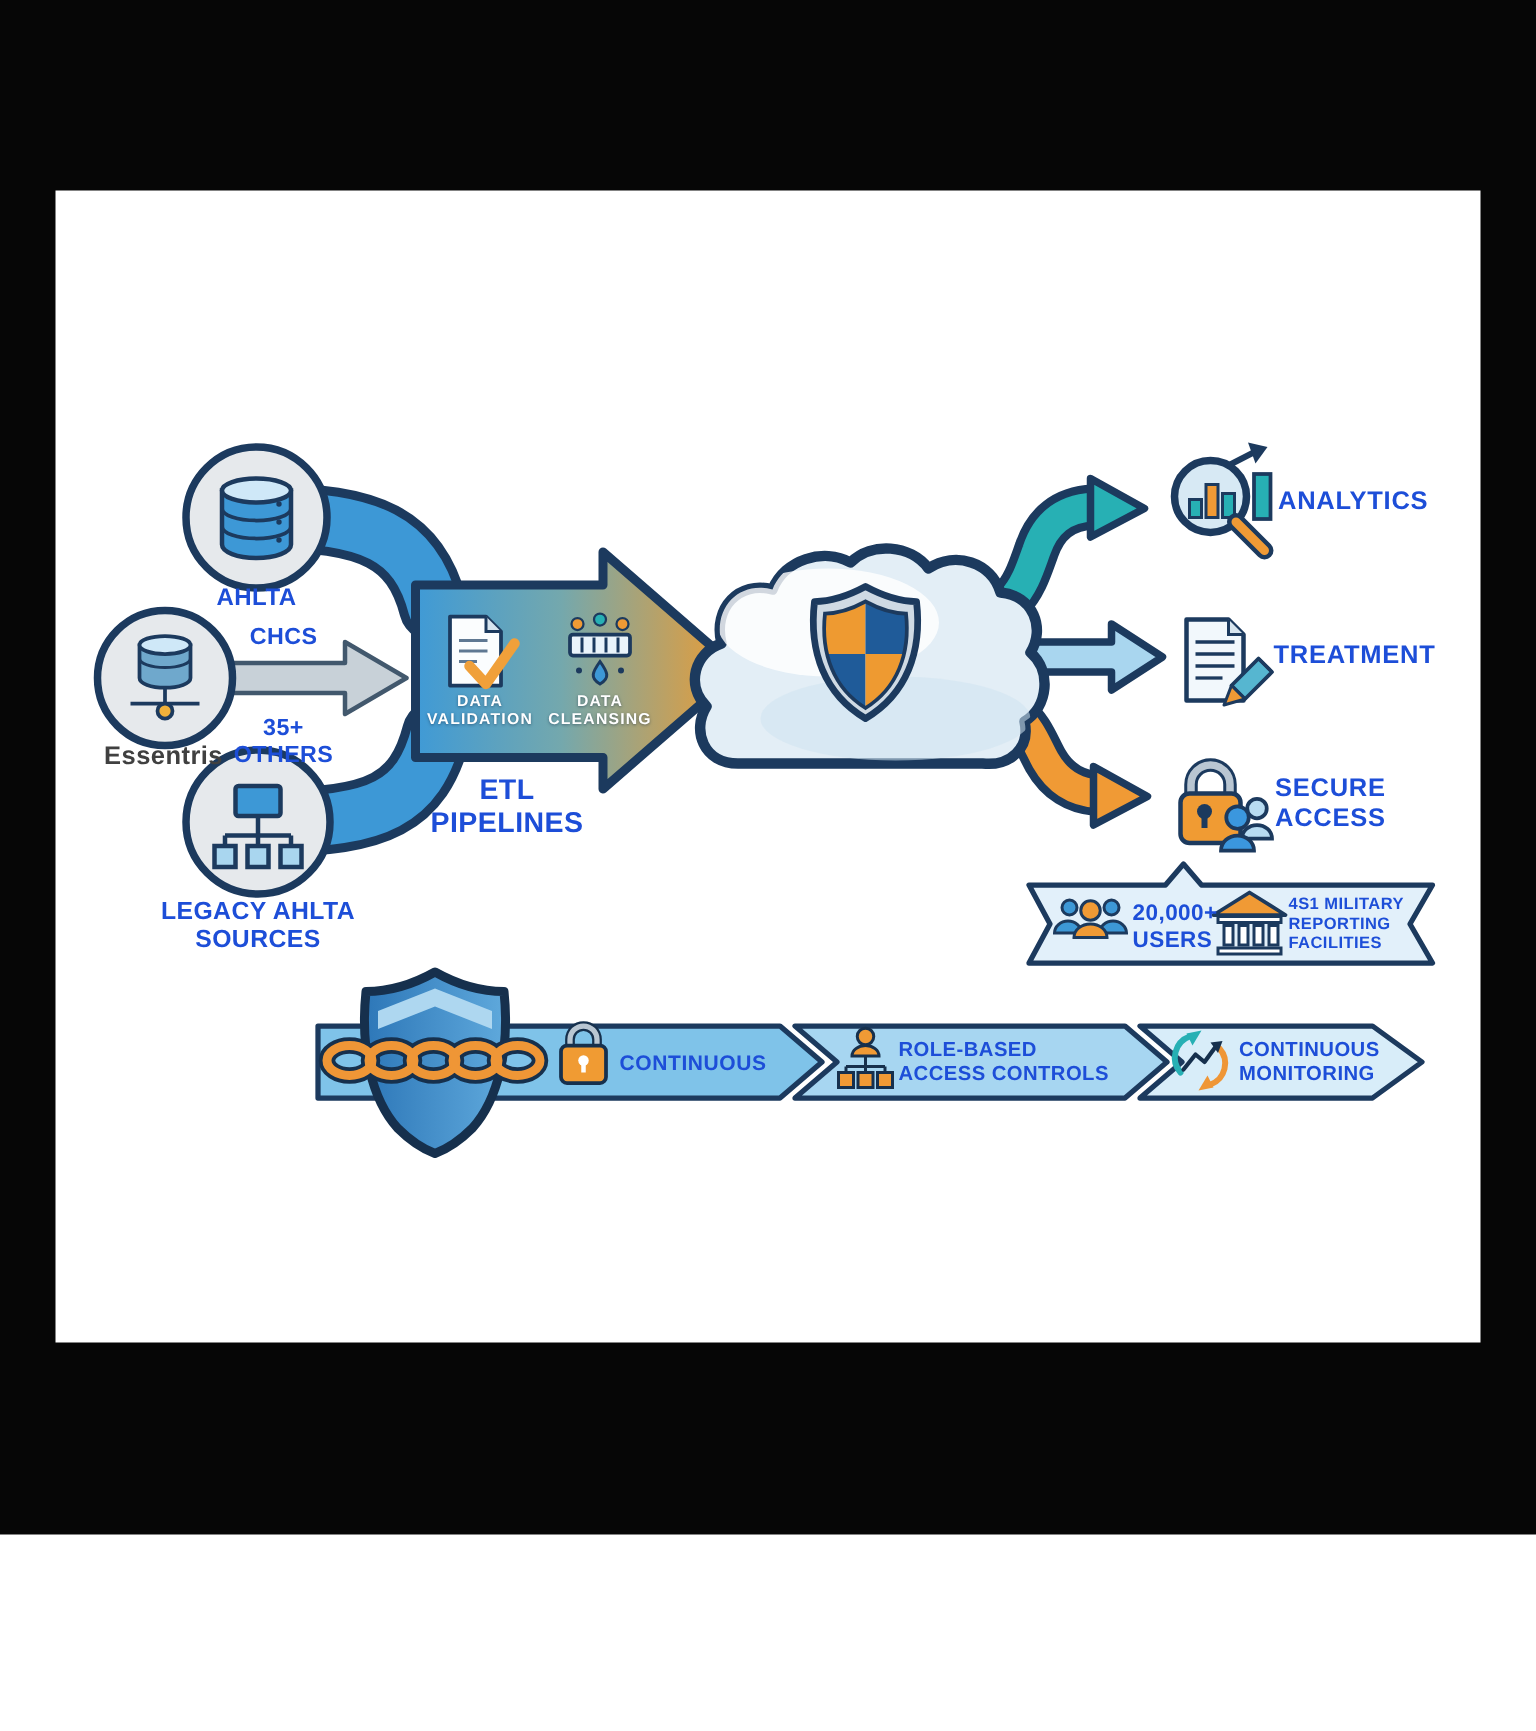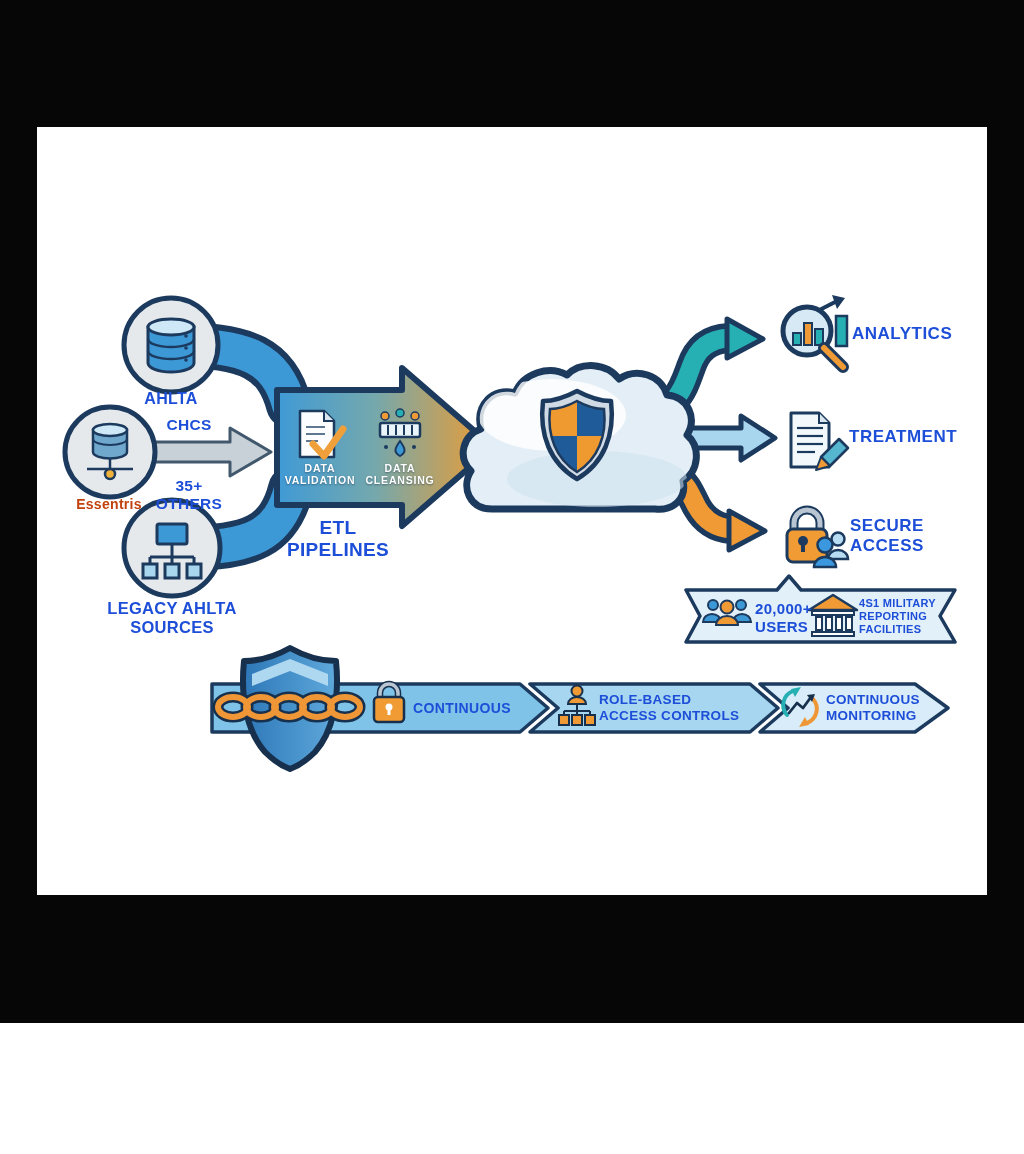--- a/index.html
+++ b/index.html
@@ -253,21 +253,21 @@
         <polygon points="770,568 778,567 775,575" fill="#16304d"></polygon>
       </g>
     </svg>
 
     <div class="lbl ctr" style="left:134px;top:272px;font-size:16px;">AHLTA</div>
     <div class="lbl ctr" style="left:152px;top:298px;font-size:15.5px;">CHCS</div>
     <div class="lbl ctr two" style="left:152px;top:353px;font-size:15.5px;margin-top:15px;">
       <span>35+</span>
       <span>OTHERS</span>
     </div>
-    <div class="lbl ctr" style="left:72px;top:377px;font-size:14px;color:#c2410c;">Essentris</div>
+    <div class="lbl ctr" style="left:72px;top:377px;font-size:17px;color:#404040;">Essentris</div>
     <div class="lbl ctr two" style="left:135px;top:491px;font-size:16.5px;">
       <span>LEGACY AHLTA</span>
       <span>SOURCES</span>
     </div>
 
     <div class="lbl ctr two white" style="left:283px;top:347px;font-size:10.5px;letter-spacing:.8px;">
       <span>DATA</span>
       <span>VALIDATION</span>
     </div>
     <div class="lbl ctr two white" style="left:363px;top:347px;font-size:10.5px;letter-spacing:.8px;">

